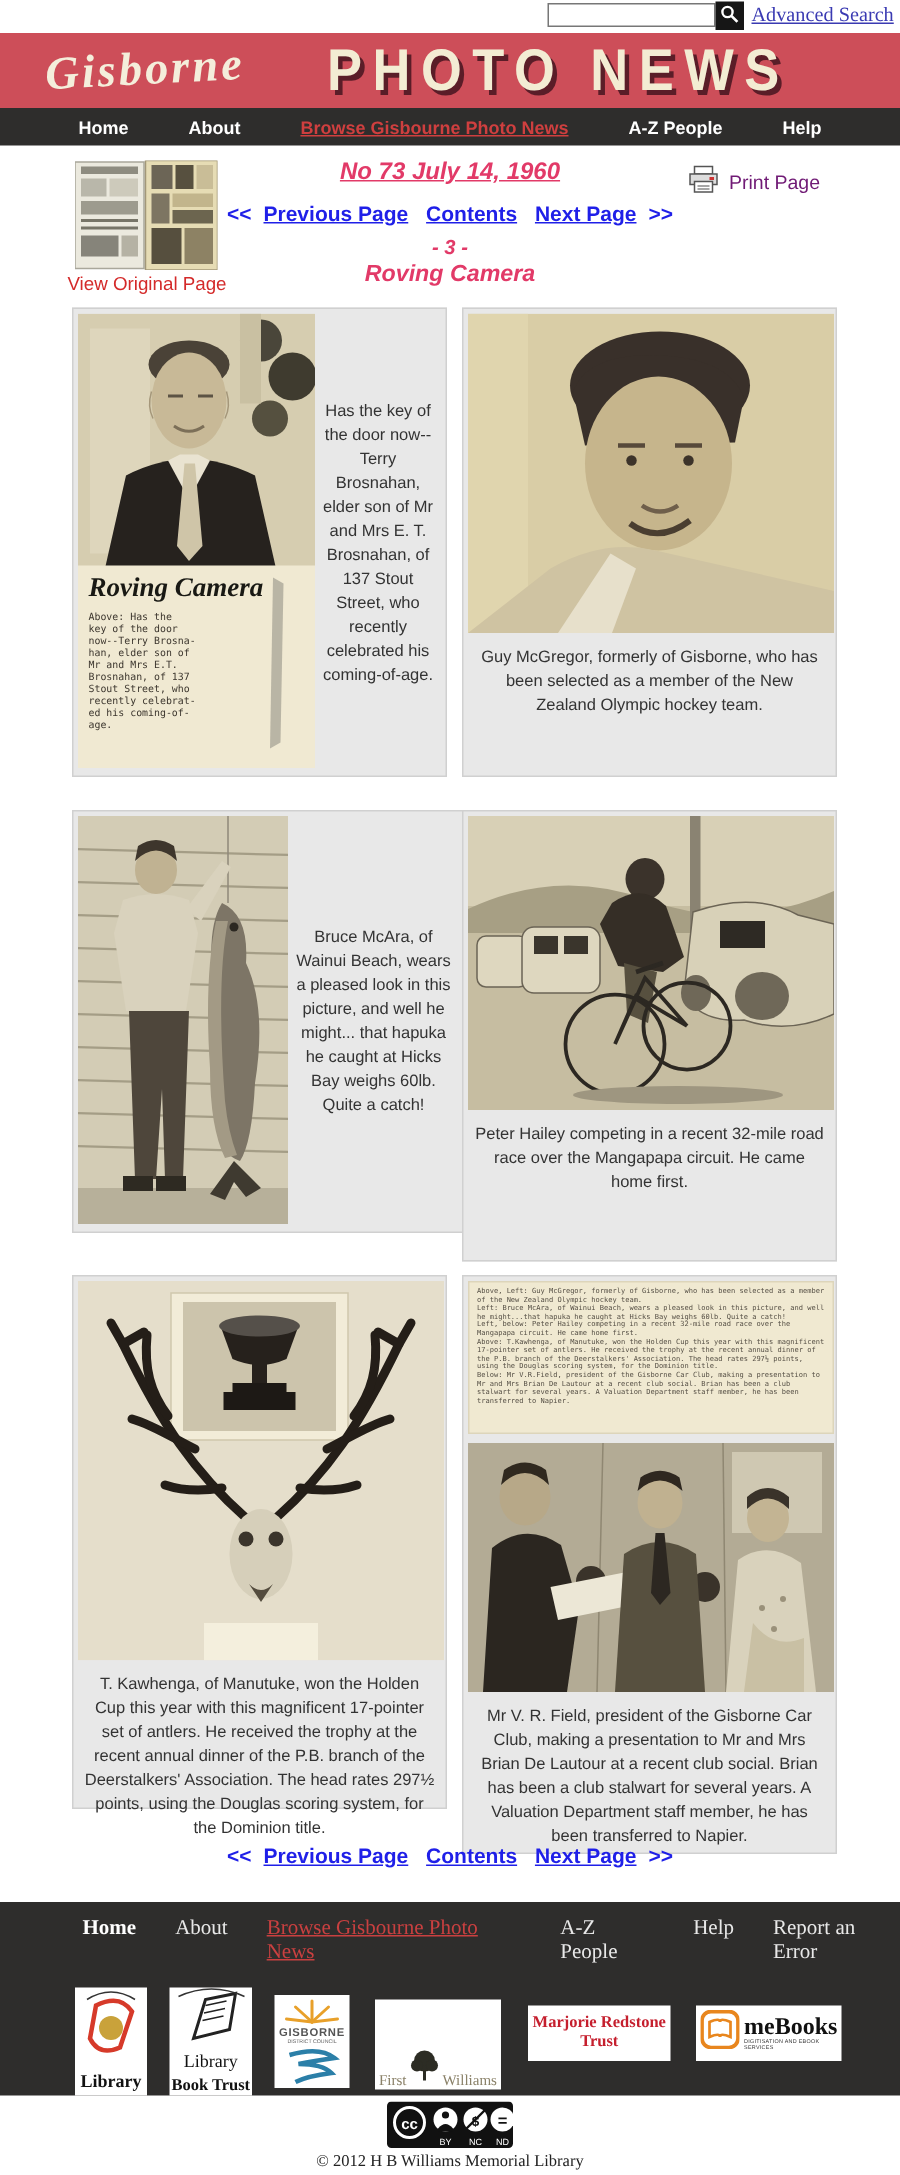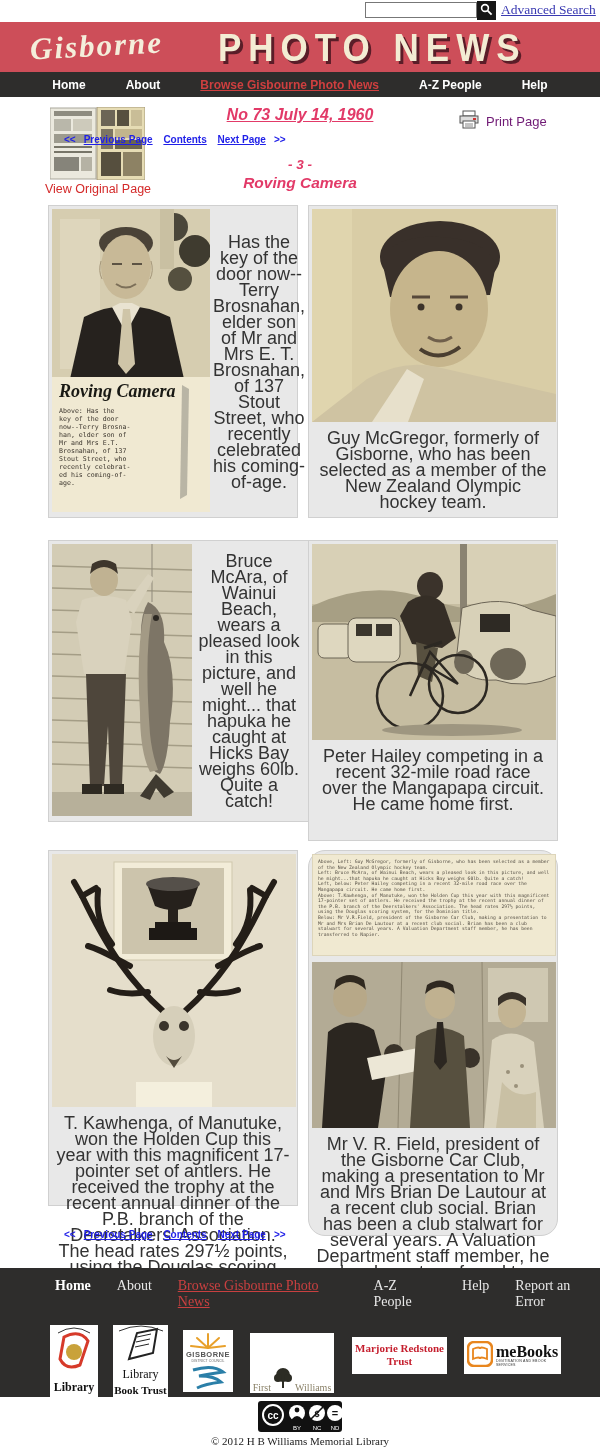--- a/index.html
+++ b/index.html
@@ -25,41 +25,41 @@
   .navbar{position:absolute;top:72px;left:0;width:600px;height:25px;background:#2e2d2c;
         display:flex;align-items:center;justify-content:center;gap:40px;}
   .navbar .nav-item{color:#fff;font-weight:700;font-size:12px;cursor:pointer;}
   .navbar .nav-active{color:#cf3f3f;text-decoration:underline;}
   
   .thumb{position:absolute;left:50px;top:107px;width:95px;height:73px;cursor:pointer;}
   .view-orig{position:absolute;left:22px;top:182px;width:152px;text-align:center;color:#d42a2a;
         font-size:12.5px;cursor:pointer;}
   .issue{position:absolute;left:150px;top:106px;width:300px;text-align:center;color:#e23a68;
         font-style:italic;font-weight:700;font-size:16px;text-decoration:underline;}
-  .pager{position:absolute;left:60px;width:480px;text-align:left;font-weight:700;font-size:10px;
+  .pager{position:absolute;left:60px;width:480px;text-align:center;font-weight:700;font-size:14px;
         color:#1f1fe8;}
   .pager-top{top:134px;}
   .pager-bottom{top:1229px;}
   .pager span{margin:0 4px;}
   .pager .plink{text-decoration:underline;cursor:pointer;}
   .pagenum{position:absolute;left:150px;top:157px;width:300px;text-align:center;color:#e23a68;
         font-style:italic;font-weight:700;font-size:13.5px;}
   .sectiontitle{position:absolute;left:150px;top:174px;width:300px;text-align:center;color:#e23a68;
         font-style:italic;font-weight:700;font-size:15.5px;}
   .printwrap{position:absolute;left:458px;top:110px;display:flex;align-items:center;gap:6px;
         font-size:13px;color:#701a75;cursor:pointer;}
   
   .block{position:absolute;background:#e8e8e8;border:1px solid #d0d0d0;box-sizing:border-box;padding:3px;}
   .b1{left:48px;top:205px;width:250px;height:313px;display:flex;}
   .b2{left:308px;top:205px;width:250px;height:313px;}
   .b3{left:48px;top:540px;width:262px;height:282px;display:flex;}
   .b4{left:308px;top:540px;width:250px;height:301px;}
   .b5{left:48px;top:850px;width:250px;height:356px;}
-  .b6{left:308px;top:850px;width:250px;height:386px;border-radius:17px;}
-  .caption{font-size:18px;line-height:16px;color:#333;text-align:center;}
+  .b6{left:308px;top:850px;width:250px;height:386px;}
+  .caption{font-size:11px;line-height:16px;color:#333;text-align:center;}
   .cap-side{flex:1;display:flex;align-items:center;padding:0 3px;}
   .cap-below{margin-top:8px;padding:0 4px;}
   .photo{position:relative;flex:none;overflow:hidden;}
   .photo svg{display:block;}
   .roving-script{position:absolute;left:7px;top:172px;font-family:"Liberation Serif",serif;
         font-style:italic;font-weight:700;font-size:18px;color:#191914;white-space:nowrap;}
   .roving-typed{position:absolute;left:7px;top:198px;width:118px;font-family:"DejaVu Sans Mono",monospace;
         font-size:6.6px;line-height:8px;color:#3c362e;white-space:pre-line;}
   .typed-scan{box-sizing:border-box;width:244px;height:102px;background:#f0e9d1;border:1px solid #ddd5ba;
         padding:4px 5px;font-family:"DejaVu Sans Mono",monospace;font-size:4.7px;line-height:5.6px;

